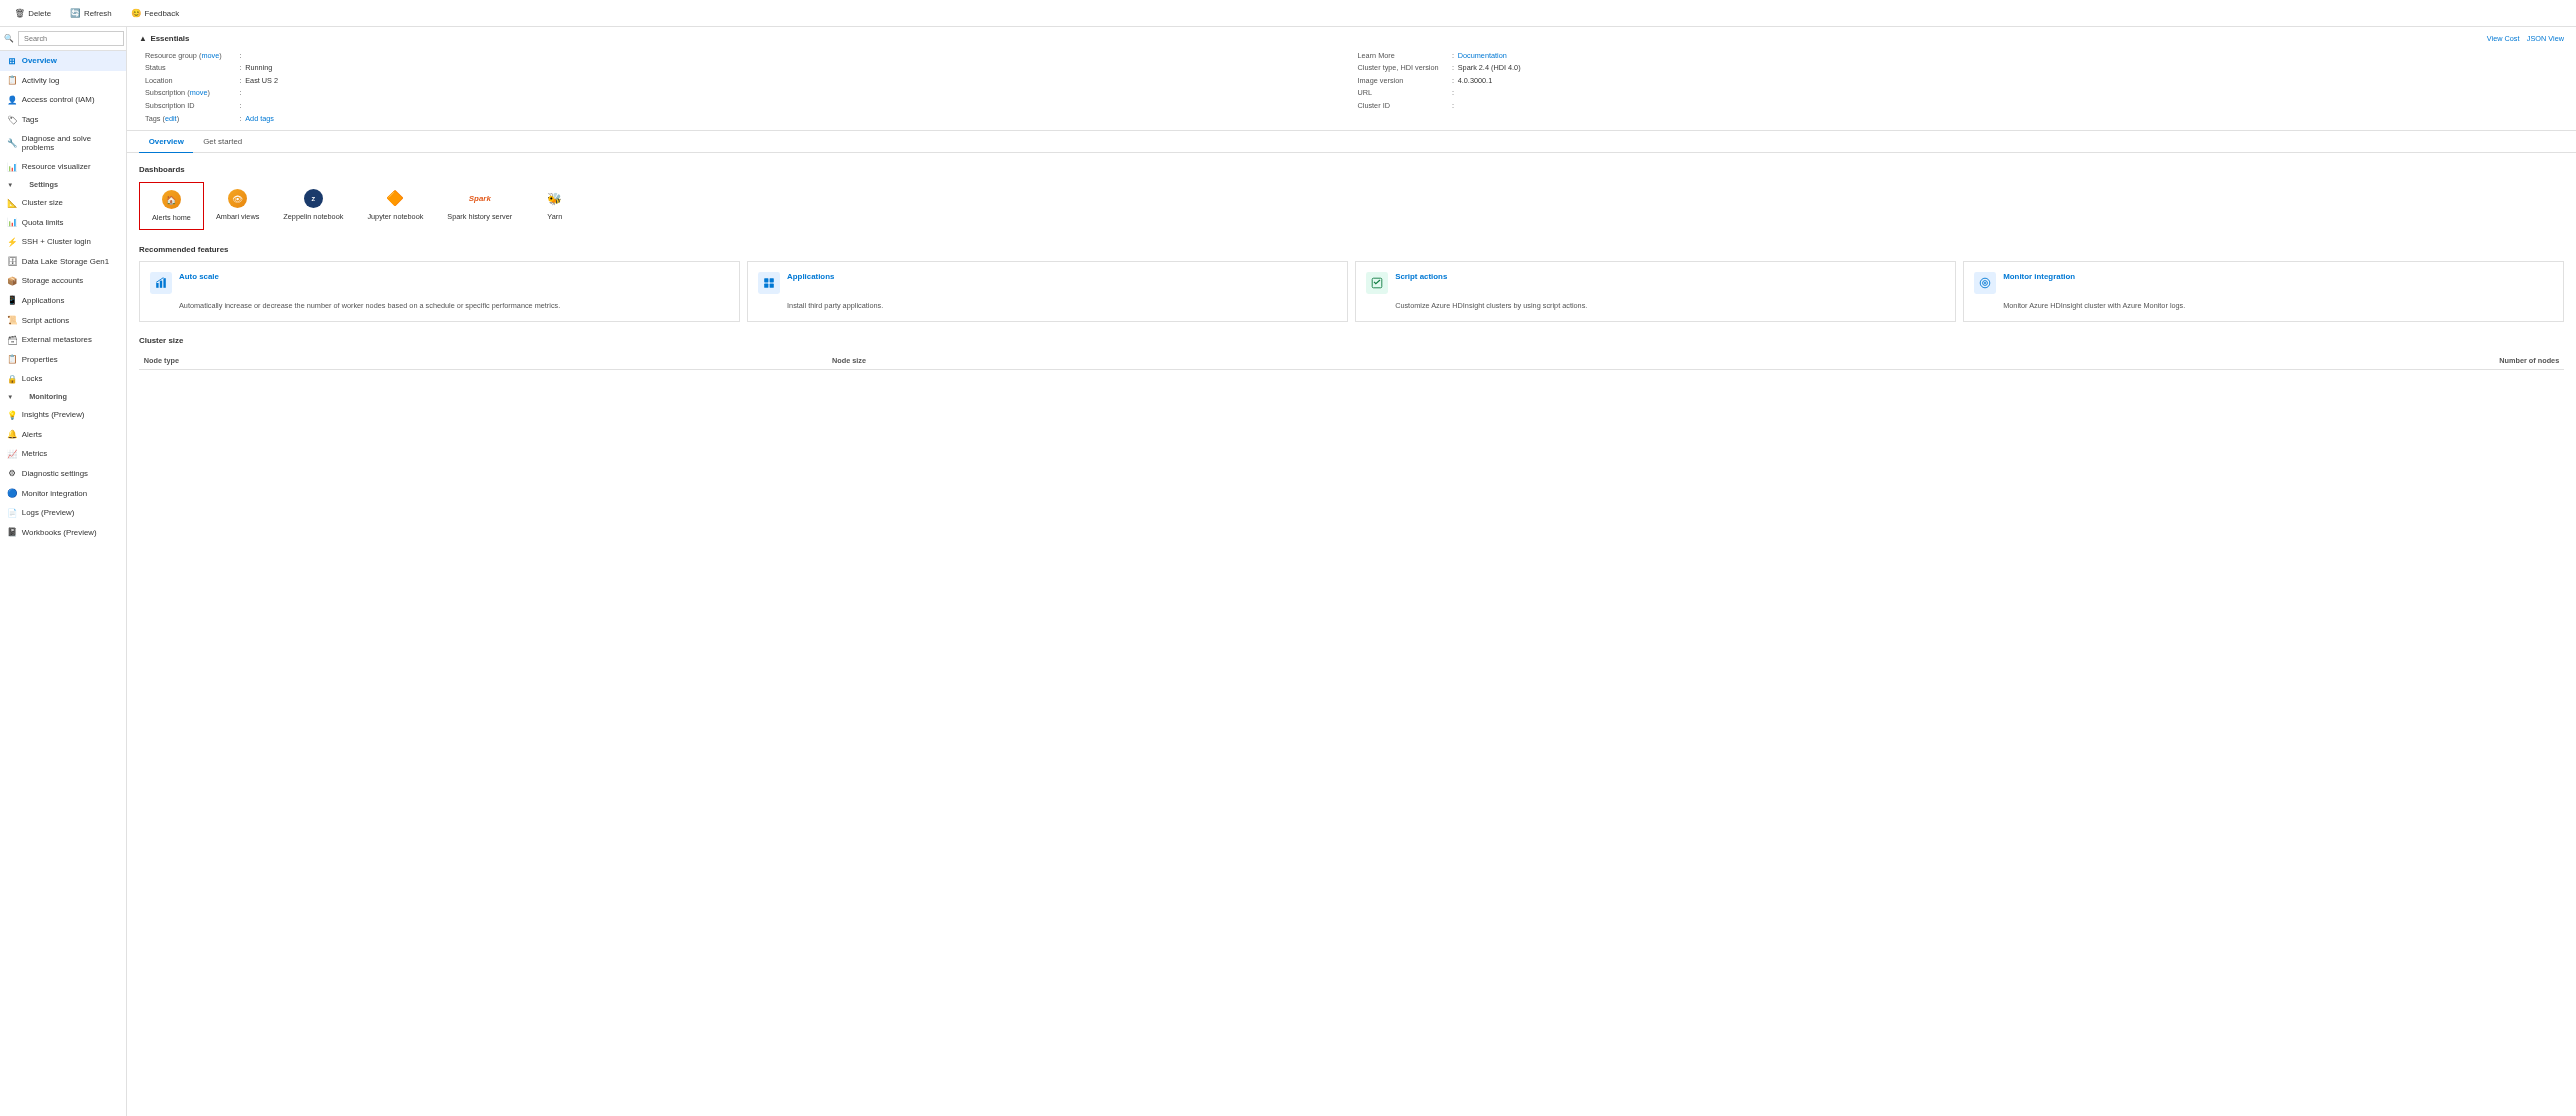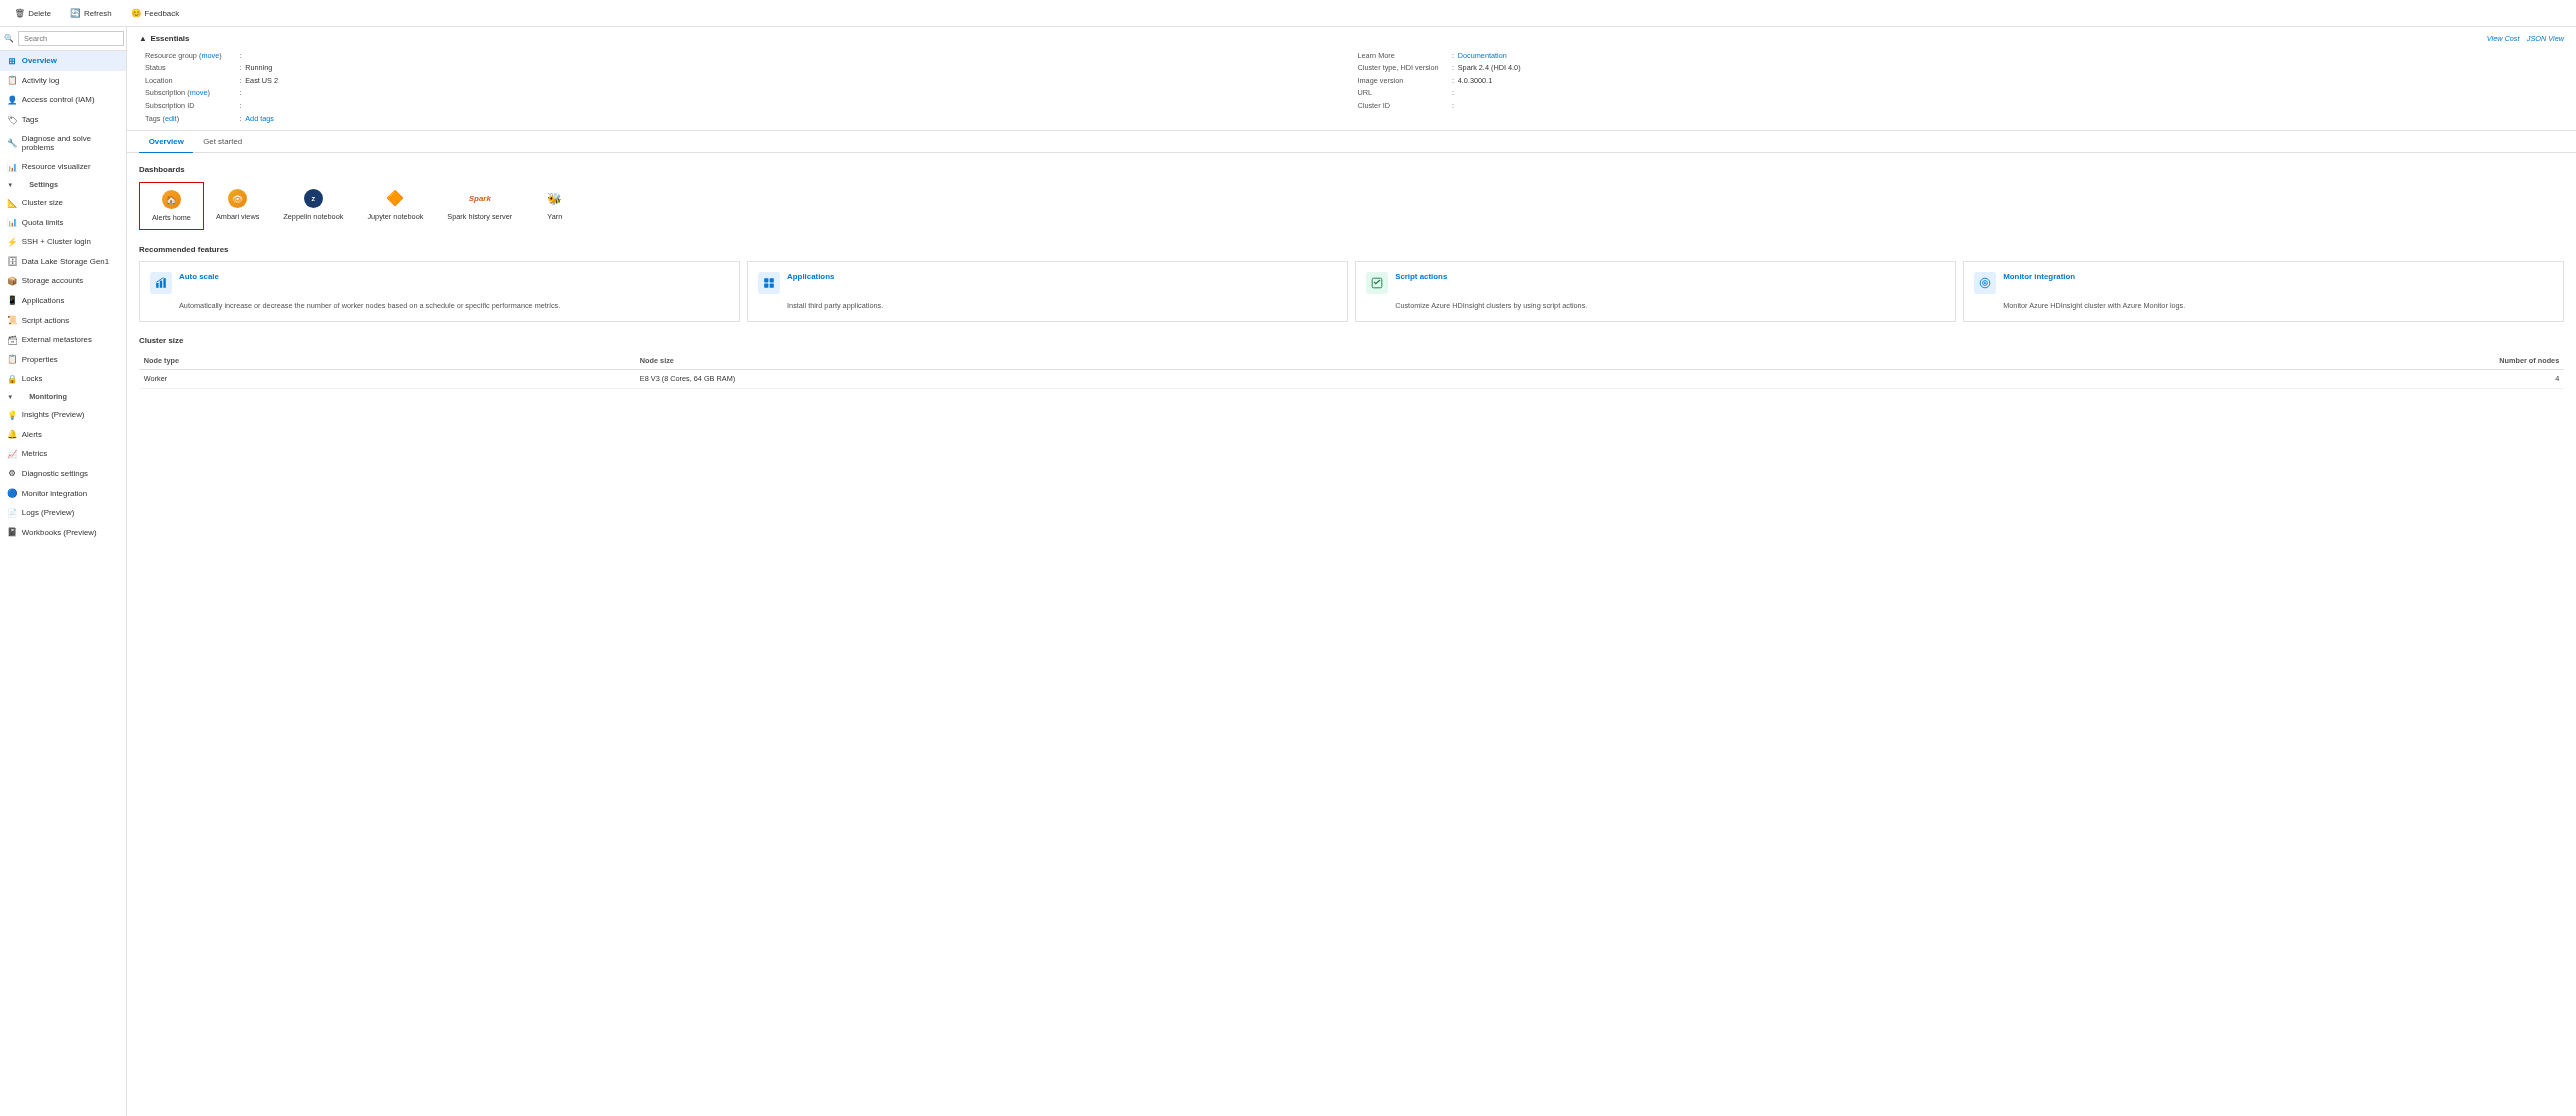--- a/index.html
+++ b/index.html
@@ -118,21 +118,20 @@
       gap: 3.6px;
     }
     .essentials-links {
       display: flex;
       gap: 7.3px;
     }
     .essentials-links a {
       color: #0078d4;
       text-decoration: none;
       font-size: 7.3px;
-      font-style: italic;
     }
     .essentials-grid {
       display: grid;
       grid-template-columns: 1fr 1fr;
       gap: 2.4px 0;
     }
     .essentials-col {
       display: flex;
       flex-direction: column;
       gap: 3.6px;
@@ -645,24 +644,19 @@
       <div class="section-title">Cluster size</div>
       <table class="cluster-table">
         <thead>
           <tr>
             <th>Node type</th>
             <th>Node size</th>
             <th>Number of nodes</th>
           </tr>
         </thead>
         <tbody>
-          <tr>
-            <td>Worker</td>
-            <td>E8 V3 (8 Cores, 64 GB RAM)</td>
-            <td>4</td>
-          </tr>
         </tbody>
       </table>
 
     </div>
   </div>
 </div>
 
 
 </body></html>

